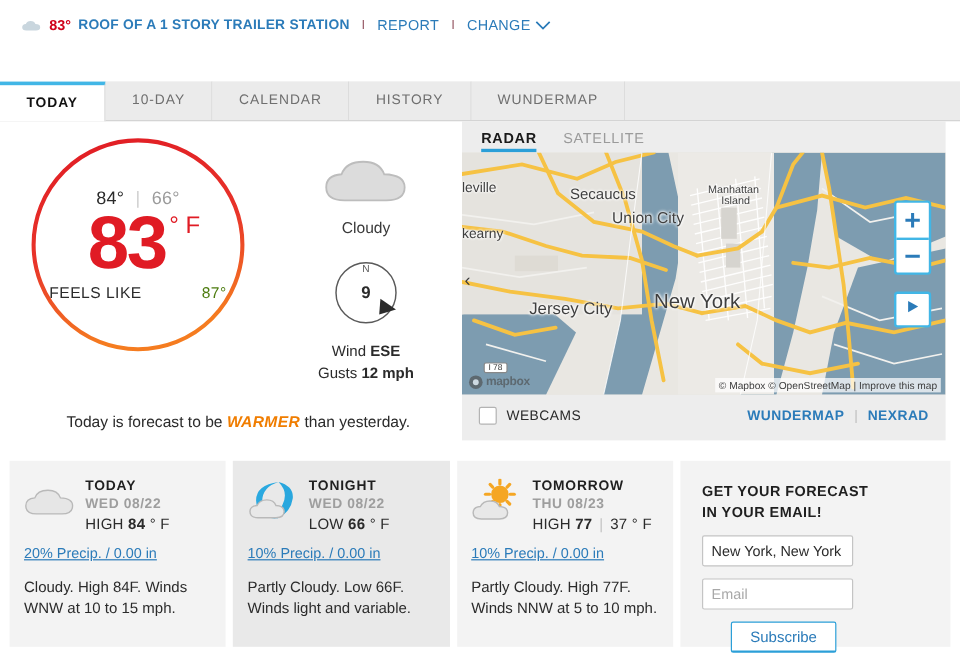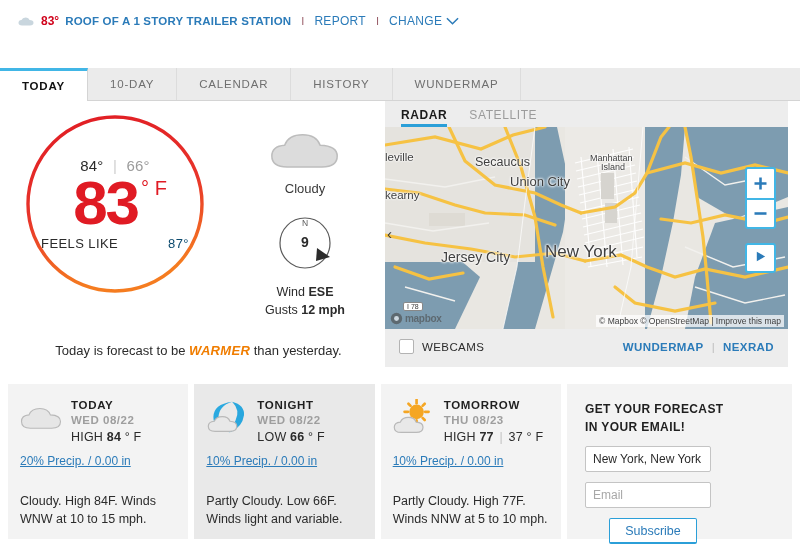--- a/index.html
+++ b/index.html
@@ -60,21 +60,21 @@
   .temp-circle .inner { position:absolute; inset:0; display:flex; flex-direction:column;
         align-items:center; justify-content:center; }
   .hi-lo { font-size:15px; margin-bottom:-2px; letter-spacing:0.2px;}
   .hi-lo .hi { color:#2b2b2b; font-weight:400; }
   .hi-lo .bar { color:#cfcfcf; padding:0 5px; }
   .hi-lo .lo { color:#9b9b9b; font-weight:400; }
   .big-temp-row { display:flex; align-items:flex-start; line-height:1; margin:2px 0 4px 10px;}
   .big-temp { font-size:62px; font-weight:bold; color:#e01b24; letter-spacing:-2px; line-height:0.95; }
   .deg-f { font-size:20px; color:#e01b24; margin-top:4px; margin-left:3px; font-weight:400;}
   .feels { font-size:13px; color:#2b2b2b; letter-spacing:0.4px; }
-  .feels .fl-val { color:#0c4a6e;margin-left:46px; }
+  .feels .fl-val { color:#4d7c0f;margin-left:46px; }
 
   .cond-col { width:150px; display:flex; flex-direction:column; align-items:center; padding-top:14px; }
   .cond-label { font-size:13px; color:#3a3a3a; margin-top:6px; }
   .wind-dial { position:relative; width:62px; height:62px; margin-top:16px; }
   .wind-n { position:absolute; top:6px; left:0; right:0; text-align:center; font-size:8.5px; color:#5a5a5a; }
   .wind-val { position:absolute; top:22px; left:0; right:0; text-align:center; font-size:14px; font-weight:bold; color:#2b2b2b; }
   .wind-text { font-size:12.5px; color:#2b2b2b; margin-top:11px; }
   .wind-text b { font-weight:bold; }
   .gust-text { font-size:12.5px; color:#2b2b2b; margin-top:4px; }
 
@@ -120,21 +120,21 @@
   .card.alt { background:#e9e9e9; }
   .card-head { display:flex; align-items:flex-start; gap:9px; }
   .card-icon { width:42px; height:38px; flex:none; display:flex; align-items:center; justify-content:center;}
   .card-titles { padding-top:1px; }
   .card-day { font-size:11.5px; font-weight:bold; color:#1f1f1f; letter-spacing:0.7px; }
   .card-date { font-size:11.5px; font-weight:bold; color:#9e9e9e; letter-spacing:0.5px; margin-top:3px;}
   .card-temp { font-size:12.5px; color:#2b2b2b; margin-top:4px; letter-spacing:0.2px;}
   .card-temp b { font-weight:bold; }
   .card-temp .tsep { color:#c4c4c4; padding:0 2px; }
   .card-precip { margin-top:10px; font-size:12px; color:#2b7bb9; text-decoration:underline; }
-  .card-desc { margin-top:24px; font-size:12.5px; color:#2b2b2b; line-height:1.45; }
+  .card-desc { margin-top:12px; font-size:12.5px; color:#2b2b2b; line-height:1.45; }
 
   
   .email-panel { width:225px; background:#f3f3f3; padding:16px 18px 0 18px; }
   .email-title { font-size:12px; font-weight:bold; color:#1f1f1f; letter-spacing:0.4px; line-height:1.5; }
   .email-input { display:block; width:126px; height:26px; margin-top:10px; border:1px solid #c4c4c4;
       background:#fff; font-size:12px; color:#2b2b2b; padding:0 7px; font-family:"Liberation Sans", sans-serif;
       border-radius:2px; }
   .email-input::placeholder { color:#a8a8a8; }
   .subscribe-btn { margin:10px 0 0 24px; width:88px; height:26px; background:#fff;
       border:1px solid #2b9fd8; border-bottom:2px solid #2b9fd8; color:#2b7bb9; font-size:12.5px;

